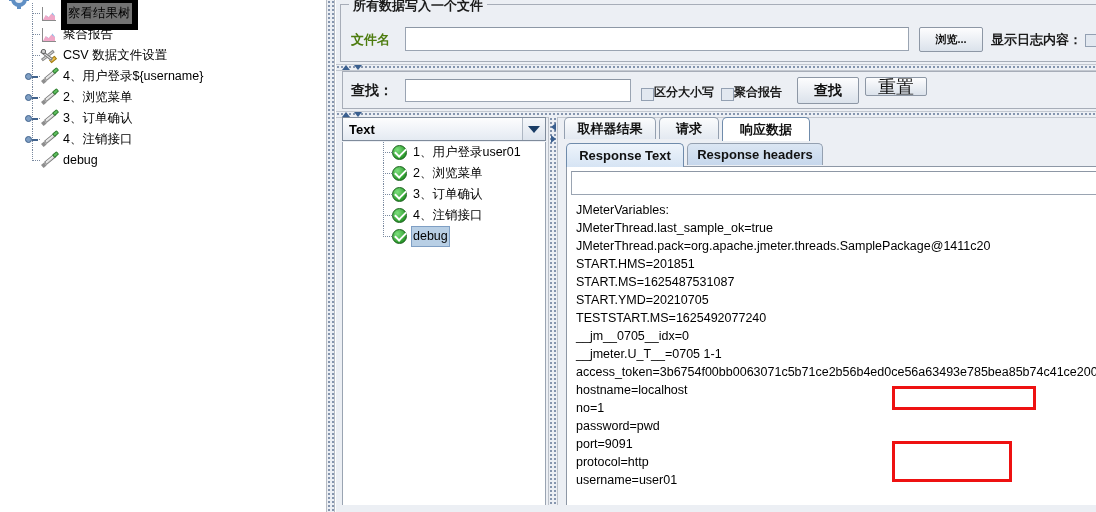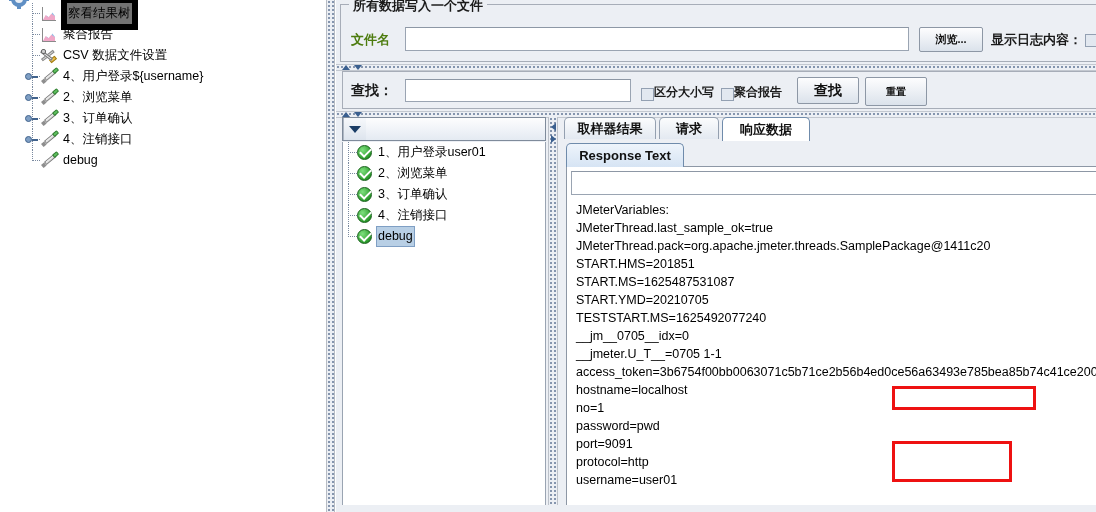--- a/index.html
+++ b/index.html
@@ -375,22 +375,22 @@
   #regex-row { left: 378px; top: 12px; }
   #find-button {
     position: absolute;
     left: 454px; top: 5px;
     width: 62px; height: 27px;
     font-size: 14px; font-weight: bold;
   }
   #reset-button {
     position: absolute;
     left: 522px; top: 5px;
-    width: 62px; height: 29px;
-    font-size: 10px; font-weight: bold;
+    width: 62px; height: 19px;
+    font-size: 18px; font-weight: normal;
   }
 
   
   #lower-area {
     position: absolute;
     left: 6px; top: 117px;
     width: 1086px; height: 400px;
   }
 
   
@@ -438,20 +438,21 @@
     box-sizing: border-box;
     overflow: hidden;
   }
   .res-row {
     position: relative;
     height: 21px;
     display: flex;
     align-items: center;
     padding-left: 14px;
     white-space: nowrap;
+    margin-left: 35px;
   }
   .res-row .branch {
     position: absolute;
     left: 5px; top: 0;
     width: 9px; height: 21px;
   }
   .res-row .branch .v {
     position: absolute; left: 0; top: 0;
     width: 0; height: 21px;
     border-left: 1px dotted #7a8aa0;
@@ -805,20 +806,21 @@
 
   <div class="h-splitter" style="top:111px;">
     <span class="arr up"></span>
     <span class="arr down"></span>
   </div>
 
   <div id="lower-area">
 
     <div id="results-list-panel">
       <div id="renderer-combo">
+        <span class="val">Text</span>
         <span class="arrowbox">
           <span class="tri-down"></span>
         </span>
       </div>
       <div id="results-tree">
           <div class="res-row">
             <span class="branch">
               <span class="v"></span>
               <span class="h"></span>
             </span>
@@ -881,20 +883,21 @@
     </div>
 
     <div id="response-viewer">
       <div id="outer-tabs" class="tabstrip">
           <div class="jtab" style="left:4px;width:92px;">取样器结果</div>
           <div class="jtab" style="left:99px;width:60px;">请求</div>
           <div class="jtab active" style="left:162px;width:88px;">响应数据</div>
         </div>
       <div id="inner-tabs" class="tabstrip">
           <div class="jtab blue active" style="left:0px;width:118px;">Response Text</div>
+          <div class="jtab blue" style="left:121px;width:136px;">Response headers</div>
         </div>
 
       <div id="response-content">
         <input id="response-find-box" class="jtextfield" type="text" value="" style="">
         <div id="text-gutter"></div>
         <div id="response-body-text">
             <div class="body-line">JMeterVariables:</div>
             <div class="body-line">JMeterThread.last_sample_ok=true</div>
             <div class="body-line">JMeterThread.pack=org.apache.jmeter.threads.SamplePackage@1411c20</div>
             <div class="body-line">START.HMS=201851</div>

